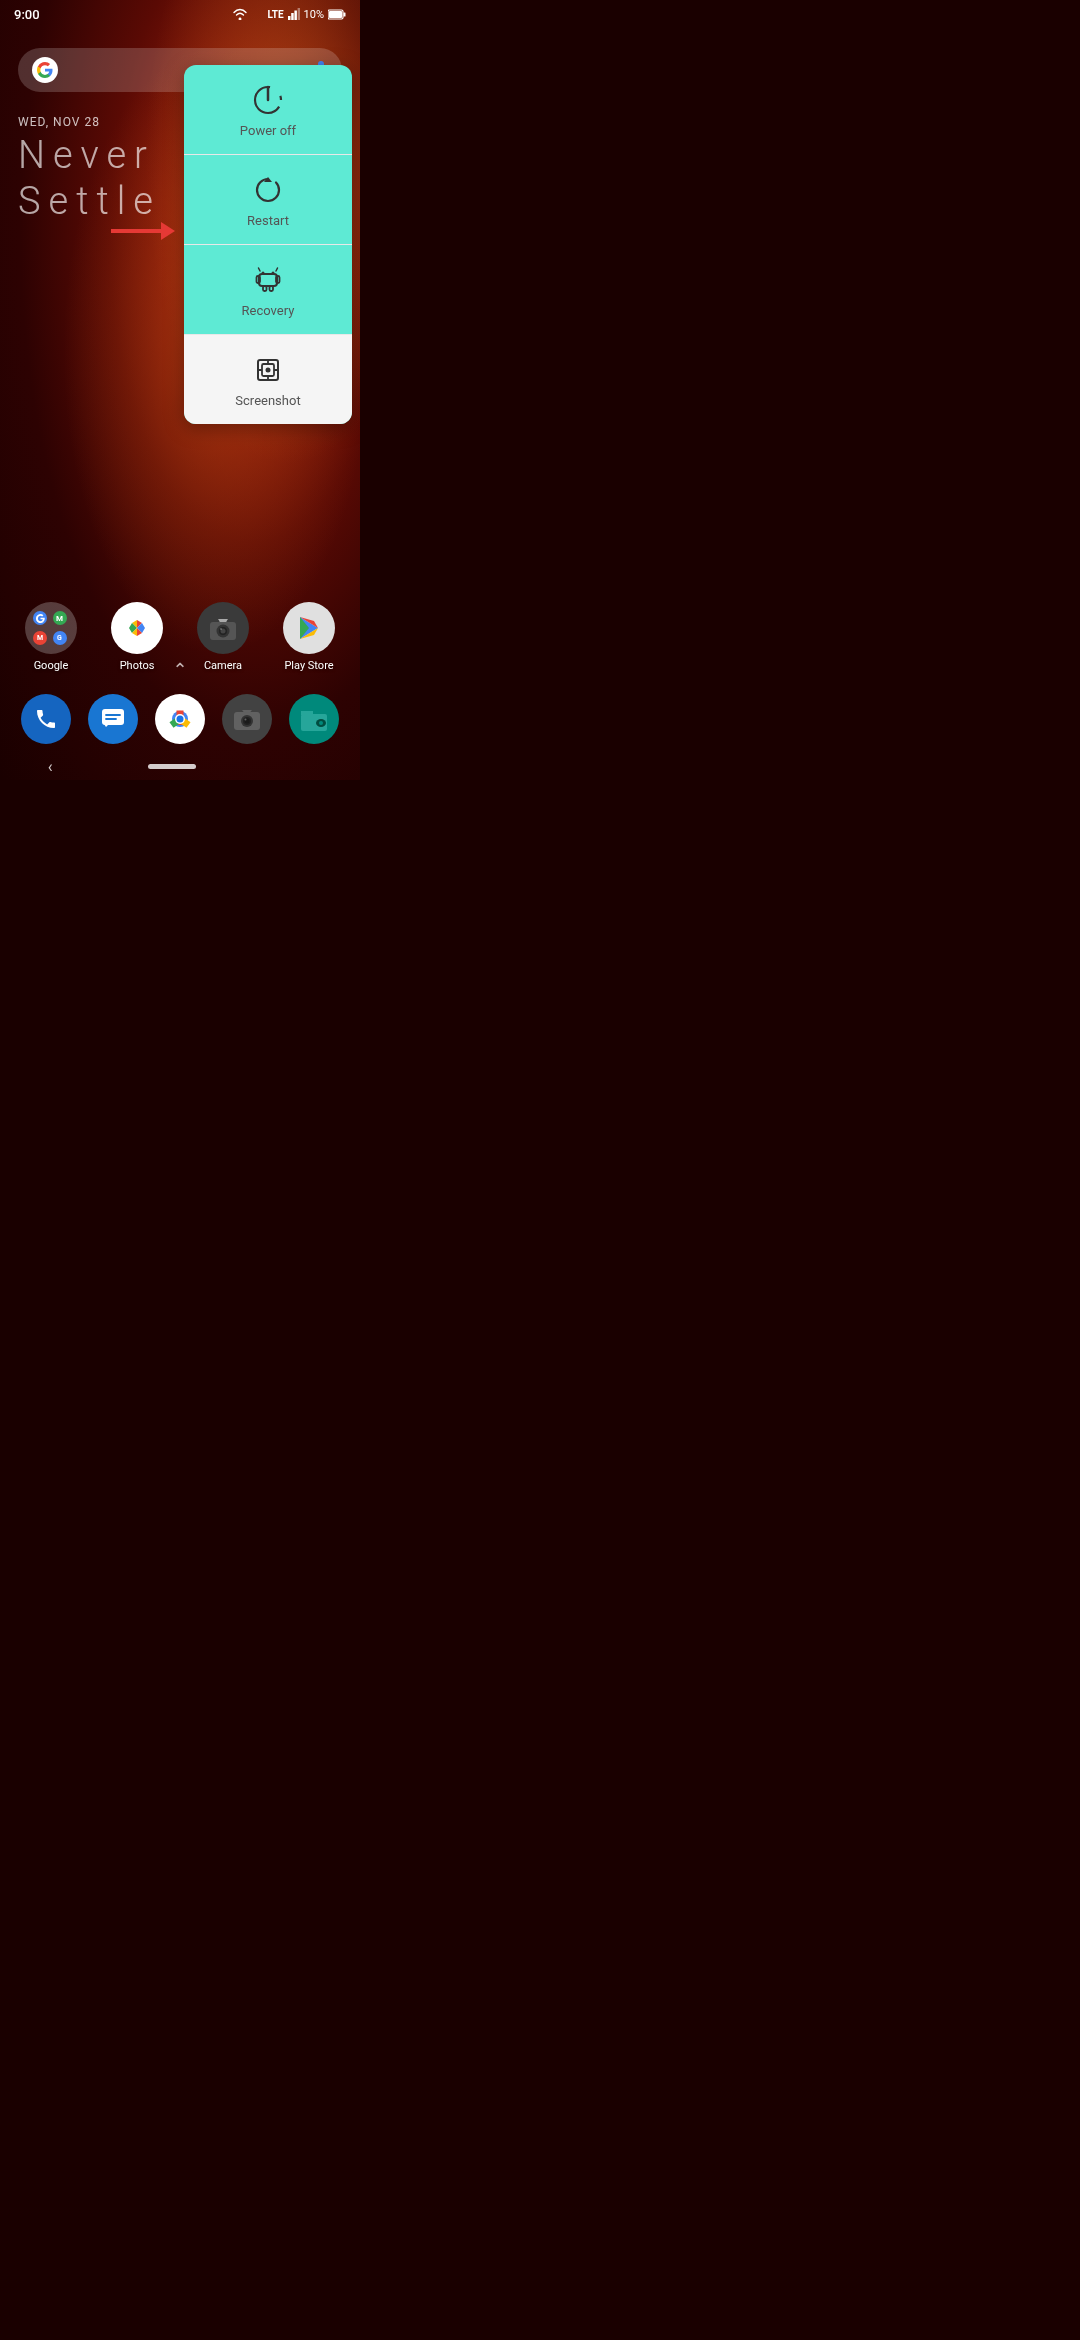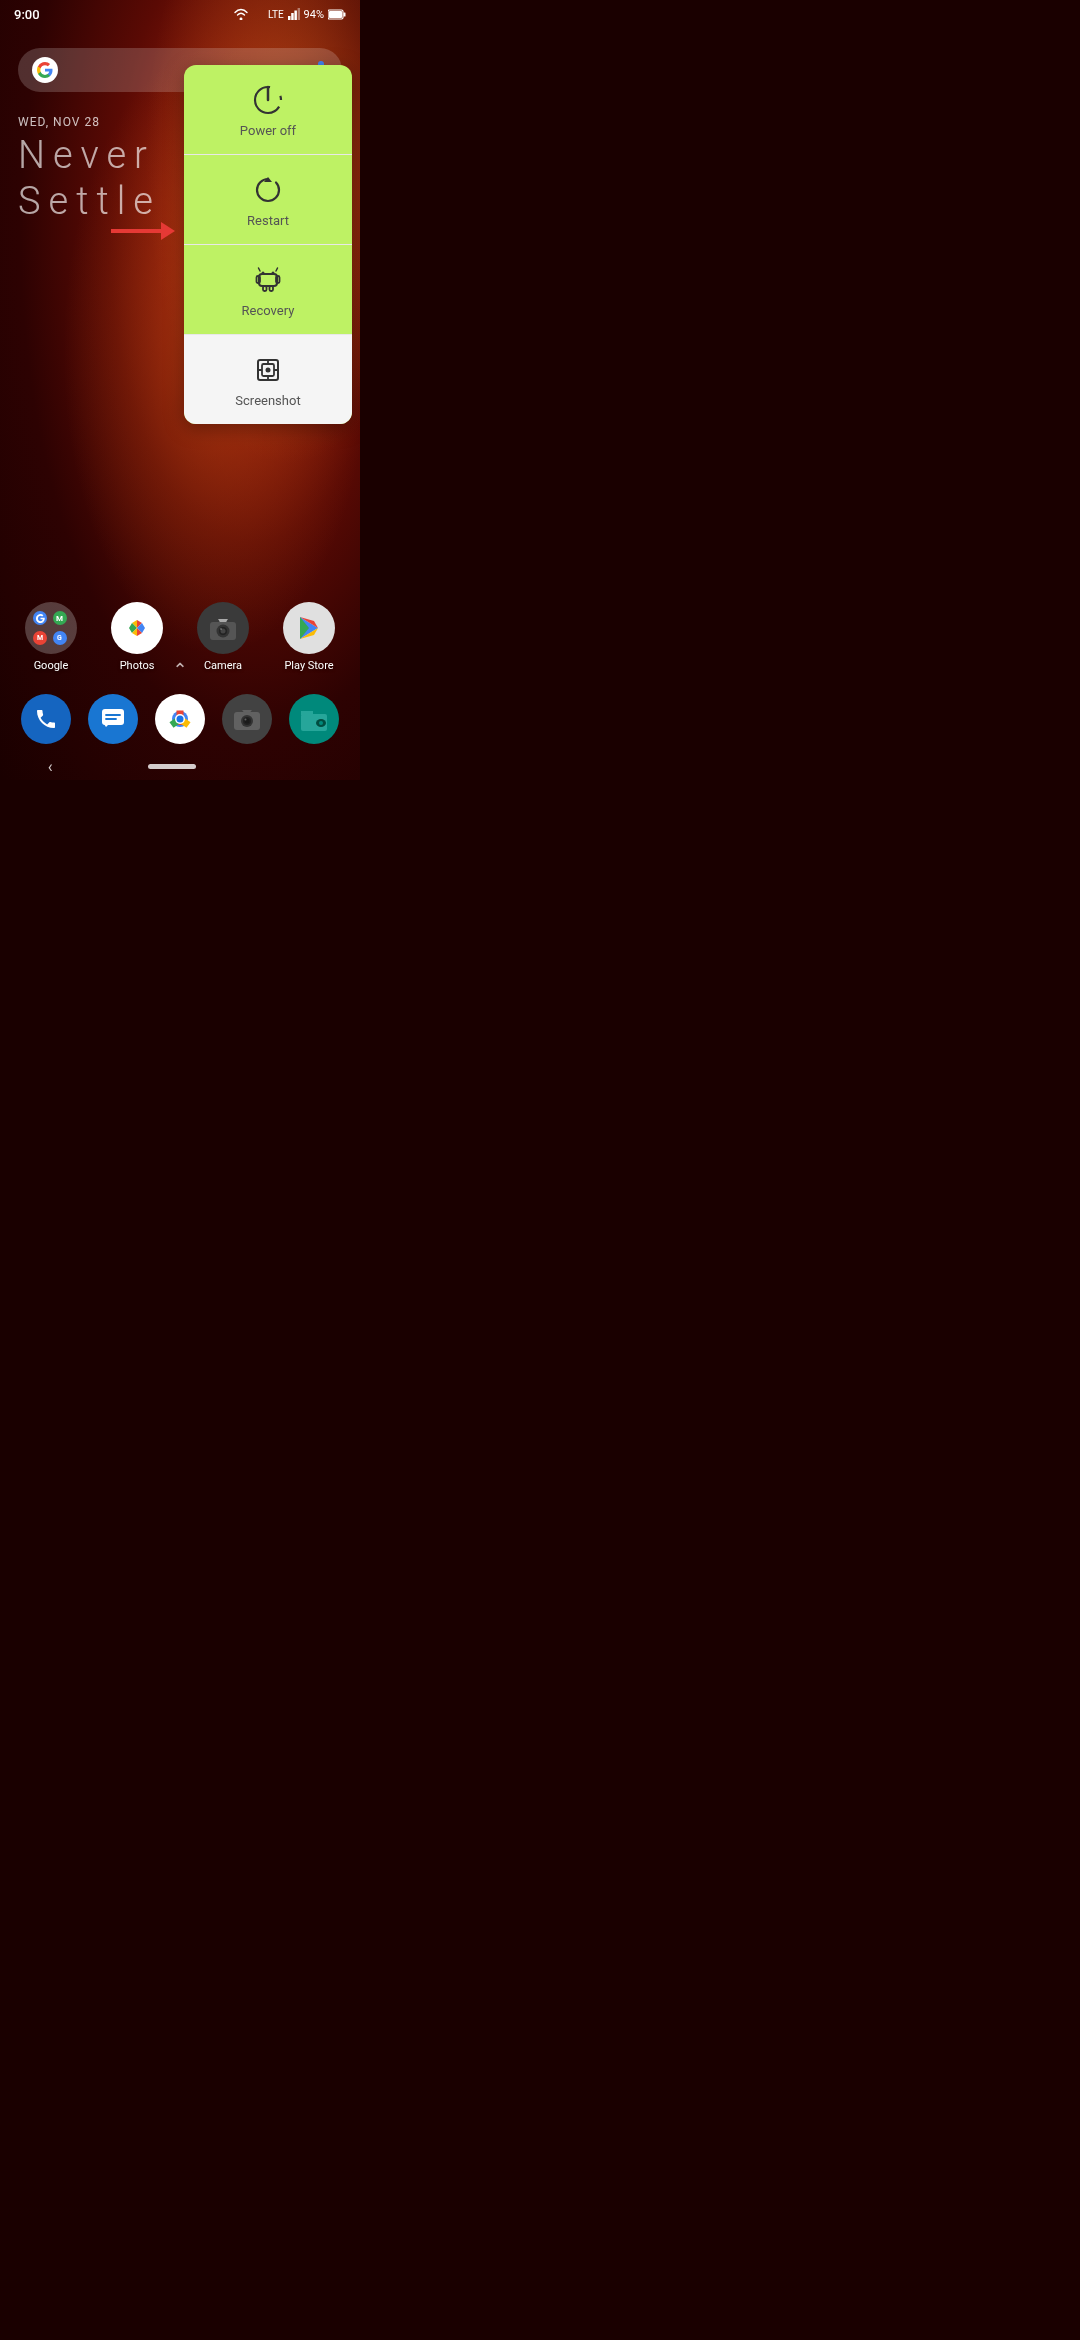--- a/index.html
+++ b/index.html
@@ -114,21 +114,21 @@
       line-height: 1.2;
       color: rgba(255,255,255,0.65);
     }
 
     
     .power-menu {
       position: absolute;
       top: 65px;
       right: 8px;
       width: 168px;
-      background: #bef264;
+      background: #5eead4;
       border-radius: 12px;
       overflow: hidden;
       z-index: 200;
       box-shadow: 0 4px 20px rgba(0,0,0,0.35);
     }
 
     .power-menu-item {
       display: flex;
       flex-direction: column;
       align-items: center;
@@ -323,30 +323,30 @@
 <div class="status-bar">
   <span class="status-time">9:00</span>
   <div class="status-icons">
 
     <svg width="14" height="12" viewBox="0 0 14 12">
       <path d="M7 9.5 C7.8 9.5 8.5 10.2 8.5 11 C8.5 11.8 7.8 12.5 7 12.5 C6.2 12.5 5.5 11.8 5.5 11 C5.5 10.2 6.2 9.5 7 9.5Z" fill="white"></path>
       <path d="M3.5 7 C4.7 5.8 5.8 5.2 7 5.2 C8.2 5.2 9.3 5.8 10.5 7" stroke="white" stroke-width="1.4" fill="none" stroke-linecap="round"></path>
       <path d="M1 4.5 C2.8 2.5 4.8 1.5 7 1.5 C9.2 1.5 11.2 2.5 13 4.5" stroke="white" stroke-width="1.4" fill="none" stroke-linecap="round"></path>
     </svg>
 
-    <span style="font-size:10px;font-weight:normal;color:white;margin-left:16px;">LTE</span>
+    <span style="font-size:10px;font-weight:bold;color:white;margin-left:16px;">LTE</span>
 
     <svg width="12" height="12" viewBox="0 0 12 12">
       <rect x="0" y="8" width="2.5" height="4" fill="white"></rect>
       <rect x="3.2" y="5" width="2.5" height="7" fill="white"></rect>
       <rect x="6.4" y="2.5" width="2.5" height="9.5" fill="white"></rect>
       <rect x="9.6" y="0" width="2.5" height="12" fill="white" opacity="0.4"></rect>
     </svg>
 
-    <span style="color:white;font-size:11px;">94%</span>
+    <span style="color:white;font-size:11px;">10%</span>
     <svg width="18" height="11" viewBox="0 0 18 11">
       <rect x="0" y="1" width="15" height="9" rx="1.5" stroke="white" stroke-width="1.2" fill="none"></rect>
       <rect x="15.5" y="3.5" width="2" height="4" rx="0.5" fill="white"></rect>
       <rect x="1" y="2" width="13" height="7" rx="0.8" fill="white"></rect>
     </svg>
   </div>
 </div>
 
 <div class="search-bar">
   <div class="google-g">

